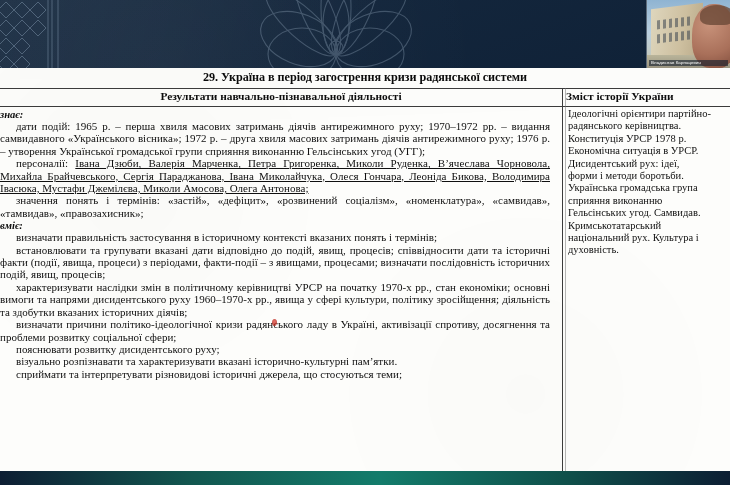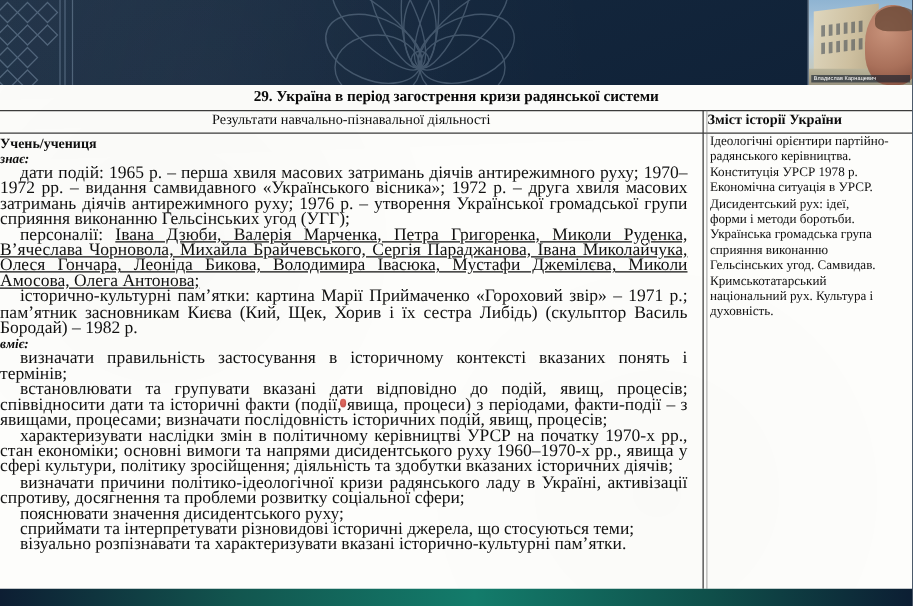--- a/index.html
+++ b/index.html
@@ -95,21 +95,21 @@
     letter-spacing:-0.05px;
   }
   .rule {
     position:absolute; left:0; width:730px; height:1px; background:#3b3b3b;
   }
   .rule-a { top:20px; }
   .rule-b { top:38px; }
 
   .hdr-left {
     position:absolute; left:0; top:22px; width:562px;
-    text-align:center; font-size:11.4px; font-weight:normal; color:#0d0d0d;
+    text-align:center; font-size:11.4px; font-weight:bold; color:#0d0d0d;
   }
   .hdr-right {
     position:absolute; left:566px; top:22px; width:176px;
     text-align:left; font-size:11.4px; font-weight:bold; color:#0d0d0d;
     white-space:nowrap;
   }
 
   .vdivide {
     position:absolute; left:562px; top:20px; width:1px; height:383px;
     background:#3b3b3b;
@@ -130,21 +130,21 @@
   .subhead {
     font-size:11.2px; font-weight:bold; color:#0d0d0d;
     margin:1px 0 1px 14px;
   }
   .minihead {
     font-size:10.6px; font-weight:bold; color:#0d0d0d;
     margin:1px 0 0 14px;
     font-style:italic;
   }
   .para {
-    font-size:14px; line-height:12.4px; color:#101010;
+    font-size:11px; line-height:12.4px; color:#101010;
     text-align:justify; text-justify:inter-word;
     text-indent:16px; margin:0 2px 0 14px;
   }
   .para u { text-underline-offset:1px; }
 
   .colR .r-line {
     font-size:10.5px; line-height:12.4px; color:#101010;
     text-align:justify; text-justify:inter-word;
     margin:0; white-space:nowrap; overflow:hidden;
   }
@@ -242,39 +242,38 @@
 
     <div class="rule rule-a"></div>
     <div class="hdr-left">Результати навчально-пізнавальної діяльності</div>
     <div class="hdr-right">Зміст історії України</div>
     <div class="rule rule-b"></div>
 
     <div class="vdivide"></div>
     <div class="vdivide-2"></div>
 
     <div class="colL">
-      <div class="subhead">Учень/учениця</div>
       <div class="minihead">знає:</div>
 
       <div class="para">дати подій: 1965 р. – перша хвиля масових затримань діячів антирежимного руху; 1970–1972 рр. – видання самвидавного «Українського вісника»; 1972 р. – друга хвиля масових затримань діячів антирежимного руху; 1976 р. – утворення Української громадської групи сприяння виконанню Гельсінських угод (УГГ);</div>
 
       <div class="para"><span>персоналії: </span><u>Івана Дзюби, Валерія Марченка, Петра Григоренка, Миколи Руденка, В’ячеслава Чорновола, Михайла Брайчевського, Сергія Параджанова, Івана Миколайчука, Олеся Гончара, Леоніда Бикова, Володимира Івасюка, Мустафи Джемілєва, Миколи Амосова, Олега Антонова;</u></div>
 
-
-      <div class="para">історично-культурні пам’ятки: картина Марії Приймаченко «Гороховий звір» – 1971 р.; пам’ятник засновникам Києва (Кий, Щек, Хорив і їх сестра Либідь) (скульптор Василь Бородай) – 1982 р.</div>
+      <div class="para">значення понять і термінів: «застій», «дефіцит», «розвинений соціалізм», «номенклатура», «самвидав», «тамвидав», «правозахисник»;</div>
+
 
       <div class="minihead">вміє:</div>
 
       <div class="para">визначати правильність застосування в історичному контексті вказаних понять і термінів;</div>
       <div class="para">встановлювати та групувати вказані дати відповідно до подій, явищ, процесів; співвідносити дати та історичні факти (події, явища, процеси) з періодами, факти-події – з явищами, процесами; визначати послідовність історичних подій, явищ, процесів;</div>
       <div class="para">характеризувати наслідки змін в політичному керівництві УРСР на початку 1970-х рр., стан економіки; основні вимоги та напрями дисидентського руху 1960–1970-х рр., явища у сфері культури, політику зросійщення; діяльність та здобутки вказаних історичних діячів;</div>
       <div class="para">визначати причини політико-ідеологічної кризи радянського ладу в Україні, активізації спротиву, досягнення та проблеми розвитку соціальної сфери;</div>
-      <div class="para">пояснювати значення дисидентського руху;</div>
+      <div class="para">пояснювати розвитку дисидентського руху;</div>
+      <div class="para">візуально розпізнавати та характеризувати вказані історично-культурні пам’ятки.</div>
       <div class="para">сприймати та інтерпретувати різновидові історичні джерела, що стосуються теми;</div>
-      <div class="para">візуально розпізнавати та характеризувати вказані історично-культурні пам’ятки.</div>
     </div>
 
     <div class="colR">
       <div class="r-line">Ідеологічні орієнтири партійно-</div>
       <div class="r-line r-just">
           <span>радянського керівництва.</span>
         </div>
       <div class="r-line r-just">
           <span>Конституція УРСР 1978 р.</span>
         </div>

